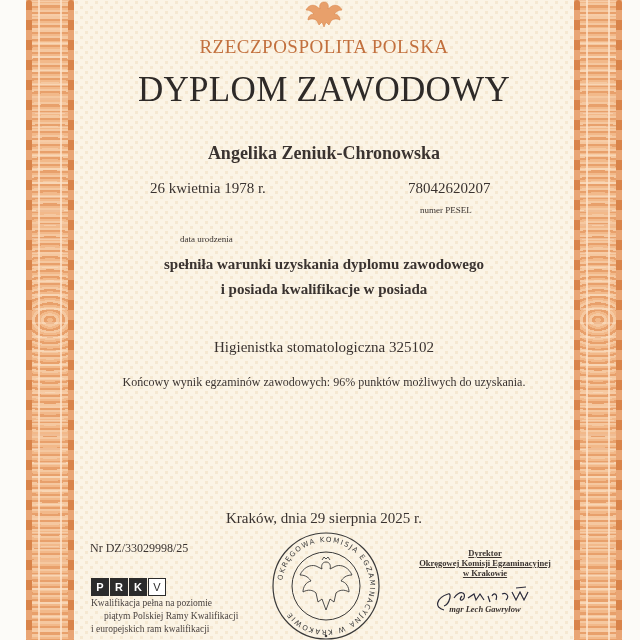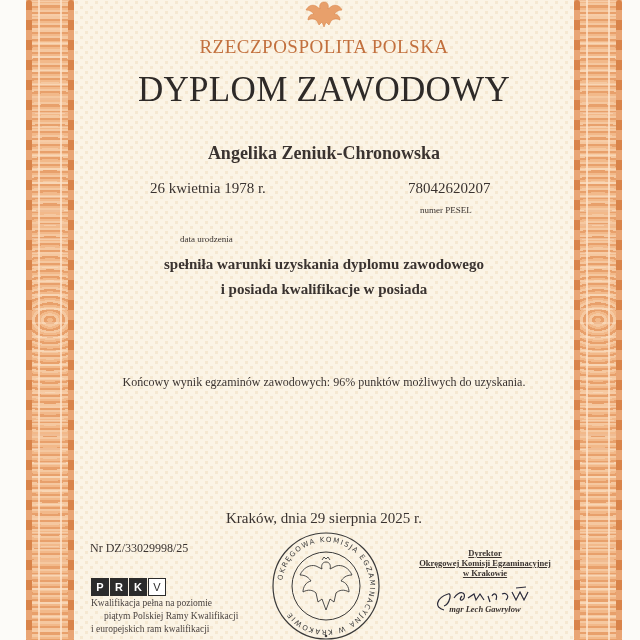--- a/index.html
+++ b/index.html
@@ -104,20 +104,21 @@
 
   <div class="t center name">Angelika Zeniuk-Chronowska</div>
   <div class="t birth-date">26 kwietnia 1978 r.</div>
   <div class="t birth-label">data urodzenia</div>
   <div class="t pesel">78042620207</div>
   <div class="t pesel-label">numer PESEL</div>
 
   <div class="t center statement stmt1">spełniła warunki uzyskania dyplomu zawodowego</div>
   <div class="t center statement stmt2">i posiada kwalifikacje w posiada</div>
 
+  <div class="t center profession">Higienistka stomatologiczna 325102</div>
   <div class="t center result">Końcowy wynik egzaminów zawodowych: 96% punktów możliwych do uzyskania.</div>
 
   <div class="t center place-date">Kraków, dnia 29 sierpnia 2025 r.</div>
   <div class="t doc-number">Nr DZ/33029998/25</div>
 
   <div class="prk">
     <span>P</span>
     <span>R</span>
     <span>K</span>
     <span class="level">V</span>

